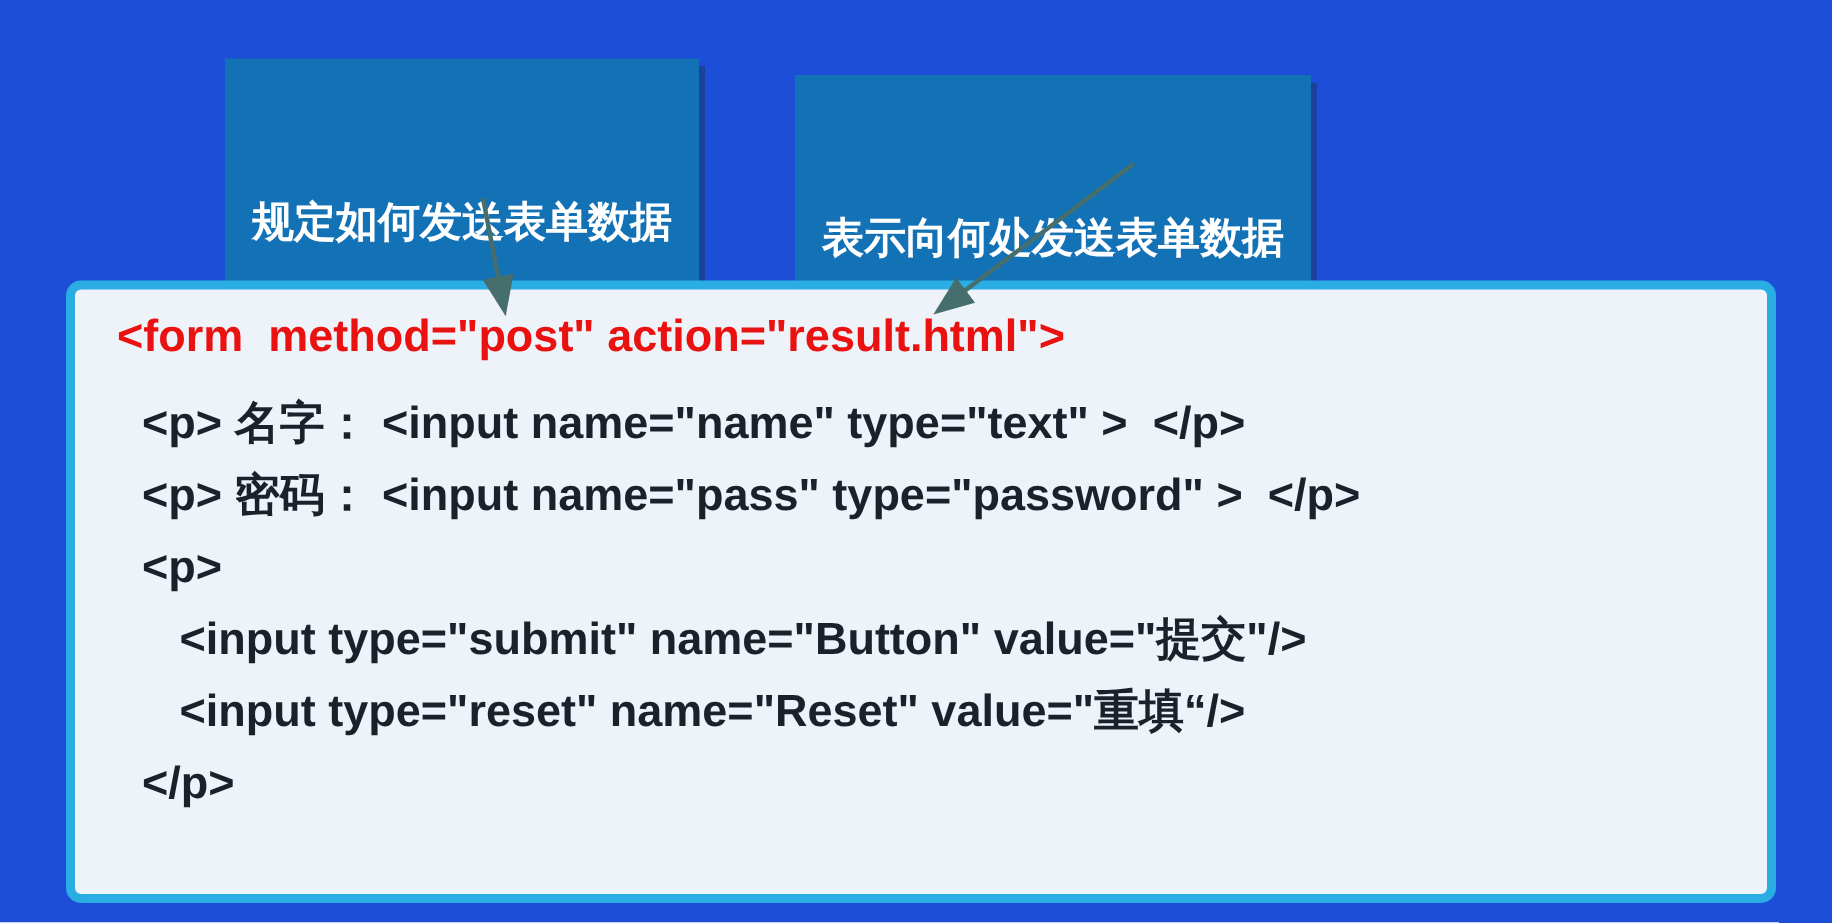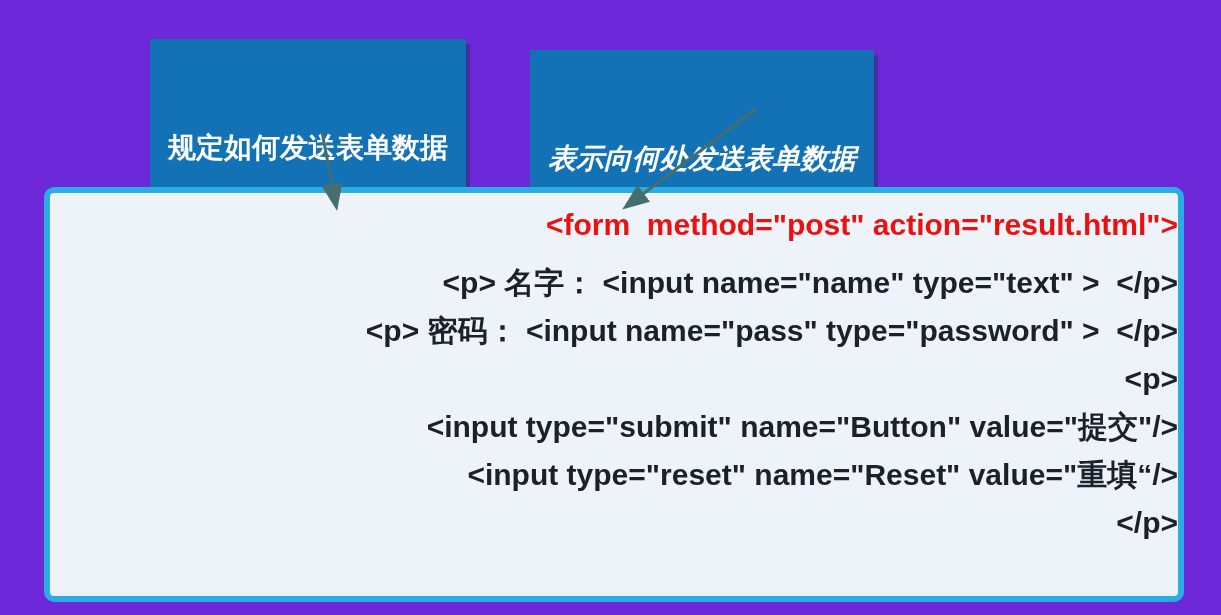--- a/index.html
+++ b/index.html
@@ -1,36 +1,35 @@
 <!DOCTYPE html>
 <html><head>
 <meta charset="utf-8">
 <style>
   html, body { margin: 0; padding: 0; background: #ffffff; }
   .stage {
     position: relative;
     width: 1221px;
     height: 615px;
-    background: #6d28d9;
+    background: #1d4ed8;
     overflow: hidden;
     font-family: "Liberation Sans", sans-serif;
-    text-align: right;
   }
   .callout {
     position: absolute;
     color: #ffffff;
     font-weight: bold;
     font-size: 28px;
     line-height: 41px;
     padding: 6px 18px;
     box-shadow: 4px 5px 0 rgba(24, 54, 84, 0.45);
     white-space: pre;
   }
   .callout-method { left: 150px; top: 39px; }
-  .callout-action { left: 530px; top: 50px; font-style: italic; }
+  .callout-action { left: 530px; top: 50px; }
   .arrows {
     position: absolute;
     left: 0; top: 0;
     width: 1221px; height: 615px;
     pointer-events: none;
     z-index: 5;
   }
   .code-box {
     position: absolute;
     left: 44px;

